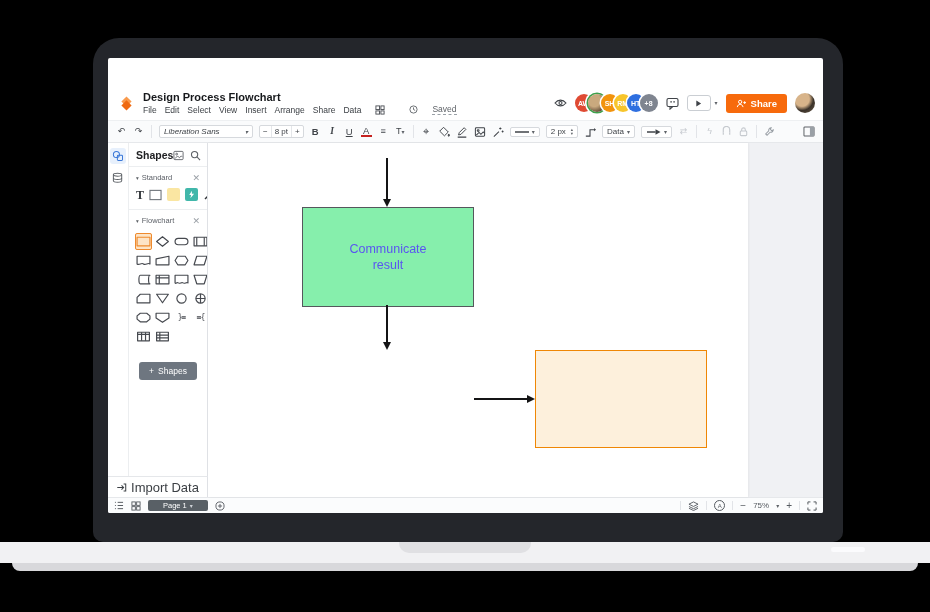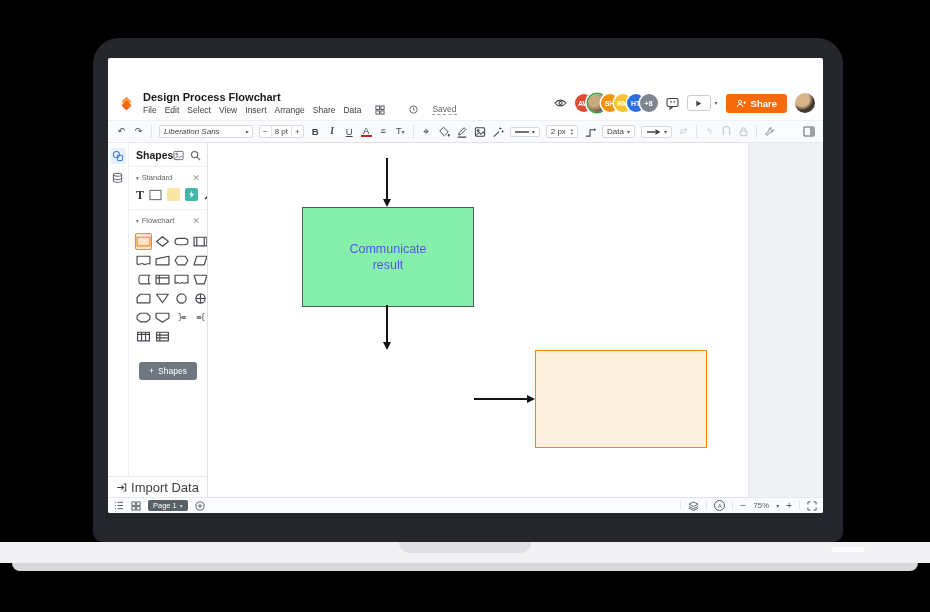--- a/index.html
+++ b/index.html
@@ -76,21 +76,21 @@
   .add-shapes{margin:14px auto 0;display:flex;align-items:center;gap:4px;background:#6e7680;color:#fff;font-size:8.5px;padding:4px 10px;border-radius:3px;border:none;}
   .import-row{height:20px;border-top:1px solid #e5e7ea;border-right:1px solid #dfe1e5;display:flex;align-items:center;justify-content:center;gap:4px;font-size:13px;color:#3c4045;flex:none;}
   
   .canvas{flex:1;position:relative;background:#f0f1f4;min-width:0;}
   .page{position:absolute;left:0;top:0;width:540px;height:100%;background:#fff;box-shadow:1px 0 2px rgba(0,0,0,.05);}
   .node{position:absolute;display:flex;align-items:center;justify-content:center;text-align:center;font-size:12.5px;line-height:16px;white-space:pre-line;box-sizing:border-box;}
   .arrow-line{position:absolute;background:#141415;}
   .arrow-head{position:absolute;width:0;height:0;}
   
   .statusbar{height:15px;border-top:1px solid #e6e8eb;background:#fbfcfd;display:flex;align-items:center;padding:0 6px;gap:7px;flex:none;color:#565b61;}
-  .page-badge{display:flex;align-items:center;gap:3px;background:#596066;color:#fff;font-size:7.5px;padding:1px 5px;border-radius:2px;line-height:9px;}
+  .page-badge{display:flex;align-items:center;gap:3px;background:#596066;color:#fff;font-size:7.5px;padding:1px 15px;border-radius:2px;line-height:9px;}
   .page-badge .caret{color:#cfd3d8;}
   .sb-right{margin-left:auto;display:flex;align-items:center;gap:7px;}
   .sb-sep{width:1px;height:9px;background:#e2e4e8;}
   .zoom-val{font-size:8px;}
   .pm{font-size:10px;line-height:10px;}
   .a-circle{width:9px;height:9px;border:1px solid #565b61;border-radius:50%;font-size:6px;display:flex;align-items:center;justify-content:center;line-height:6px;}
 </style>
 </head>
 <body>
 

